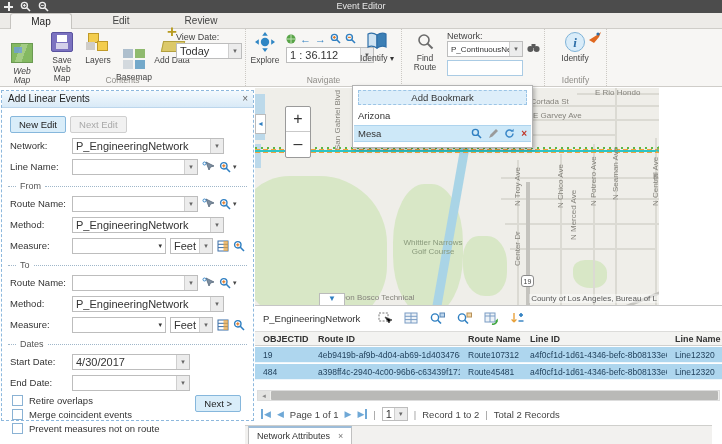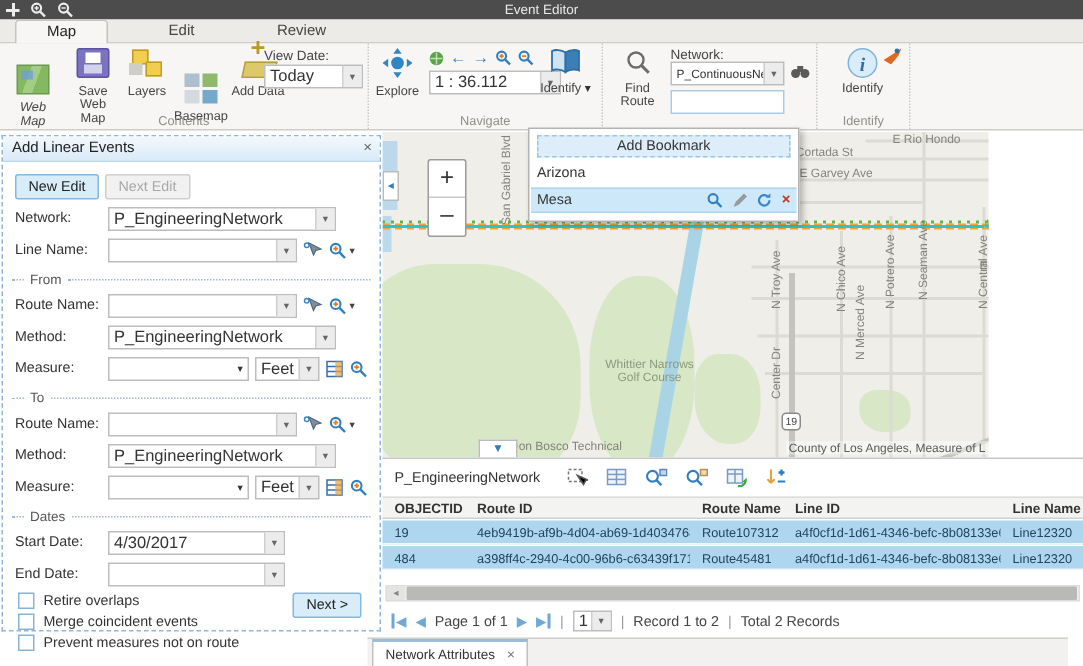--- a/index.html
+++ b/index.html
@@ -337,21 +337,21 @@
     <div class="maplabel vlabel" style="left:334px;top:118px;">N Potrero Ave</div>
     <div class="maplabel vlabel" style="left:356px;top:112px;">N Seaman Ave</div>
     <div class="maplabel vlabel" style="left:396px;top:118px;">N Central Ave</div>
     <div class="maplabel vlabel" style="left:314px;top:152px;">N Merced Ave</div>
     <div class="maplabel vlabel" style="left:258px;top:178px;">Center Dr</div>
     <div class="maplabel vlabel" style="left:78px;top:62px;">San Gabriel Blvd</div>
     <div class="maplabel" style="left:85px;top:205px;">Don Bosco Technical</div>
     <div class="golf">Whittier Narrows Golf Course</div>
     <div class="place">South El Monte</div>
     <div class="shield">19</div>
-    <div class="attrib">County of Los Angeles, Measure of L</div>
+    <div class="attrib">County of Los Angeles, Bureau of L</div>
 
     <div class="zoomctl">
       <div class="zin">+</div>
       <div>–</div>
     </div>
     <div class="collapse-left">◂</div>
     <div class="collapse-down">▼</div>
   </div>
 
   <div class="bkpanel">

